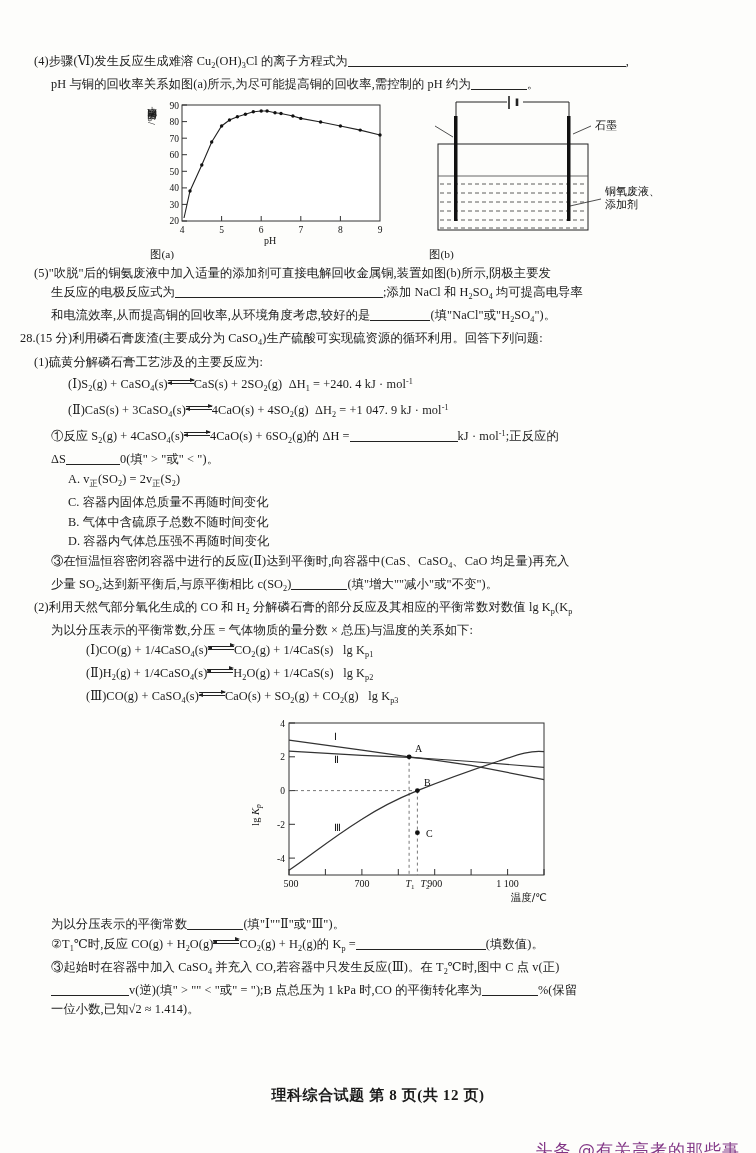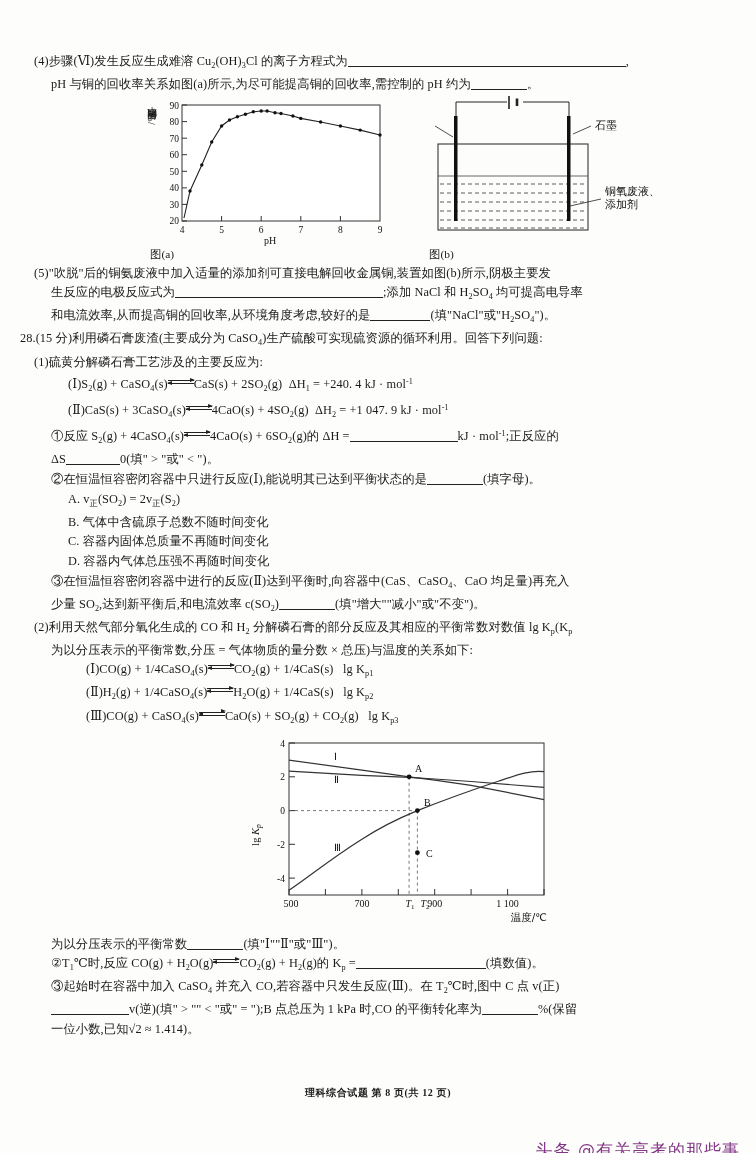--- a/index.html
+++ b/index.html
@@ -37,21 +37,21 @@
   .capA{position:absolute;left:116px;top:148px;width:240px;}
   .capB{position:absolute;left:395px;top:148px;width:300px;}
 
   .ylab-a{position:absolute;left:-4px;top:14px;writing-mode:vertical-rl;transform:rotate(180deg);font-size:9.6px;letter-spacing:0.5px;}
 
   
   .bigchartwrap{position:relative;height:200px;margin-top:5px;}
   .bigchart{position:absolute;left:195px;top:0;width:330px;height:192px;}
 
   
-  .footer{position:absolute;left:0;right:0;top:1086px;text-align:center;font-size:10px;font-weight:bold;letter-spacing:0.6px;}
+  .footer{position:absolute;left:0;right:0;top:1086px;text-align:center;font-size:15px;font-weight:bold;letter-spacing:0.6px;}
   .watermark{position:absolute;right:16px;top:1120px;font-size:17px;color:#701a75;
     font-family:"DejaVu Sans","Liberation Sans",sans-serif;opacity:.88;letter-spacing:1px;margin-top:19px;}
 </style>
 </head>
 <body>
 
 <div class="page">
 <div class="content">
 
   <div class="ln">
@@ -183,36 +183,33 @@
   <div class="ln indent2">
     <span>(Ⅱ)</span><span>CaS(s) + 3CaSO</span><sub>4</sub><span>(s)</span><span class="eqarrow"><i class="r"></i><i class="l"></i></span><span>4CaO(s) + 4SO</span><sub>2</sub><span>(g)</span>&nbsp;&nbsp;<span class="it">ΔH</span><sub>2</sub><span> = +1 047. 9 kJ · mol</span><sup>-1</sup>
   </div>
 
   <div class="ln indent1">
     <span>①反应 S</span><sub>2</sub><span>(g) + 4CaSO</span><sub>4</sub><span>(s)</span><span class="eqarrow"><i class="r"></i><i class="l"></i></span><span>4CaO(s) + 6SO</span><sub>2</sub><span>(g)的 ΔH =</span><span class="blank" style="width:108px"></span><span>kJ · mol</span><sup>-1</sup><span>;正反应的</span>
   </div>
   <div class="ln indent1">
     <span class="it">ΔS</span><span class="blank" style="width:54px"></span><span>0(填" &gt; "或" &lt; ")。</span>
   </div>
-  <div class="ln indent1">
-    <span>②在恒温恒容密闭容器中只进行反应(Ⅰ),能说明其已达到平衡状态的是</span><span class="blank" style="width:56px"></span><span>(填字母)。</span>
-  </div>
 
   <div class="ln indent2">
     A. <span class="it">v</span><sub>正</sub>(SO<sub>2</sub>) = 2<span class="it">v</span><sub>正</sub>(S<sub>2</sub>)
   </div>
+  <div class="ln indent2">C. 容器内固体总质量不再随时间变化</div>
   <div class="ln indent2">B. 气体中含硫原子总数不随时间变化</div>
-  <div class="ln indent2">C. 容器内固体总质量不再随时间变化</div>
   <div class="ln indent2">D. 容器内气体总压强不再随时间变化</div>
 
   <div class="ln indent1">
     ③在恒温恒容密闭容器中进行的反应(Ⅱ)达到平衡时,向容器中(CaS、CaSO<sub>4</sub>、CaO 均足量)再充入
   </div>
   <div class="ln indent1">
-    <span>少量 SO</span><sub>2</sub><span>,达到新平衡后,和电流效率 c(SO</span><sub>2</sub><span>)</span><span class="blank" style="width:56px"></span><span>(填"增大""减小"或"不变")。</span>
+    <span>少量 SO</span><sub>2</sub><span>,达到新平衡后,与原平衡相比 c(SO</span><sub>2</sub><span>)</span><span class="blank" style="width:56px"></span><span>(填"增大""减小"或"不变")。</span>
   </div>
 
   <div class="ln">
     <span>(2)利用天然气部分氧化生成的 CO 和 H</span><sub>2</sub><span> 分解磷石膏的部分反应及其相应的平衡常数对数值 lg K</span><sub class="it">p</sub><span>(K</span><sub class="it">p</sub>
   </div>
   <div class="ln indent1">为以分压表示的平衡常数,分压 = 气体物质的量分数 × 总压)与温度的关系如下:</div>
 
   <div class="ln indent3">
     <span>(Ⅰ)</span>CO(g) + 1/4CaSO<sub>4</sub>(s)<span class="eqarrow"><i class="r"></i><i class="l"></i></span>CO<sub>2</sub>(g) + 1/4CaS(s)&nbsp;&nbsp;&nbsp;lg <span class="it">K</span><sub class="it">p1</sub>
   </div>

